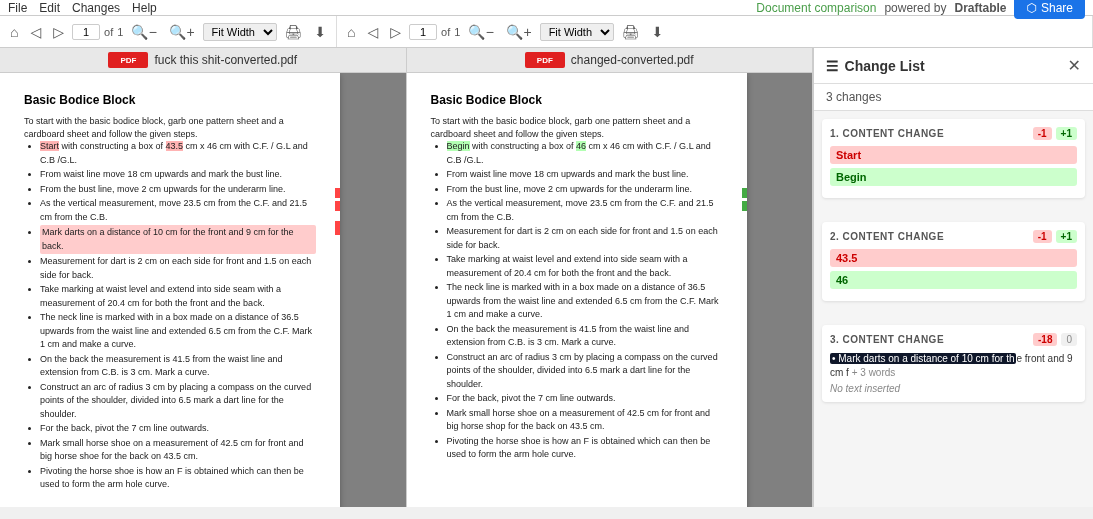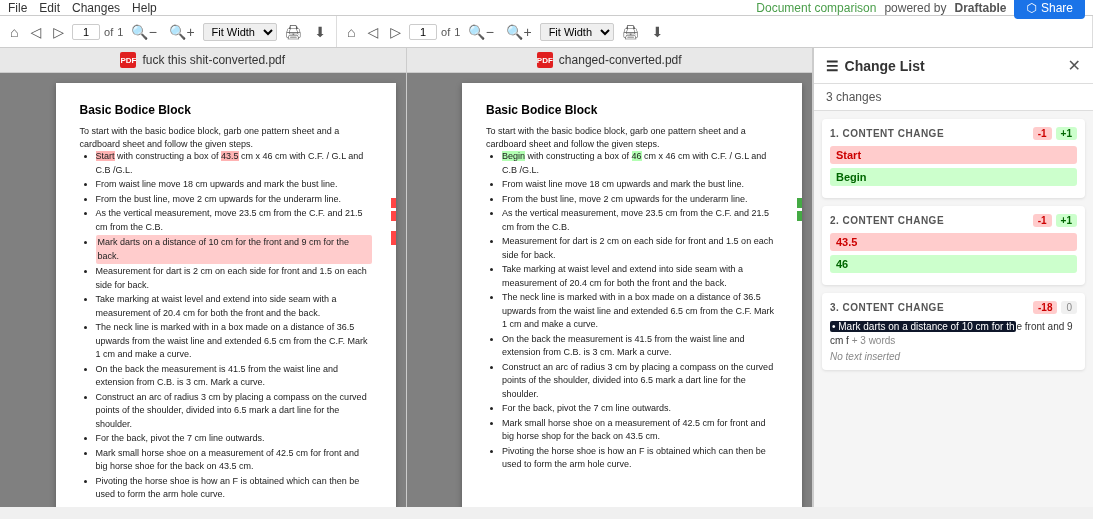--- a/index.html
+++ b/index.html
@@ -91,33 +91,32 @@
       align-items: center;
       justify-content: center;
       background: #e8e8e8;
       border-bottom: 1px solid #ccc;
       padding: 4px;
       gap: 6px;
       font-size: 12px;
       color: #333;
     }
     .pdf-icon {
-      width: 16px; height: 16px;
+      width: 40px; height: 16px;
       background: #e02020;
       border-radius: 2px;
       display: flex; align-items: center; justify-content: center;
       color: white; font-size: 8px; font-weight: bold;
     }
     .pdf-content {
       flex: 1;
       overflow-y: auto;
       background: #808080;
       display: flex;
-      justify-content: flex-end;
-      padding: 10px;
+      justify-content: flex-start;
     }
     .pdf-page {
       background: #fff;
       width: 340px;
       min-height: 440px;
       padding: 20px 24px;
       position: relative;
       box-shadow: 0 2px 6px rgba(0,0,0,0.3);
     }
     .pdf-page h2 { font-size: 12px; font-weight: bold; margin-bottom: 8px; }
@@ -163,21 +162,21 @@
       padding: 2px 6px;
       font-size: 11px;
       cursor: pointer;
     }
     
     .change-list-body { flex: 1; overflow-y: auto; padding: 8px; }
     
     .change-item {
       background: #fff;
       border-radius: 4px;
-      margin-bottom: 8px;
+      margin-bottom: 24px;
       padding: 8px;
       box-shadow: 0 1px 3px rgba(0,0,0,0.1);
     }
     .change-item-header {
       display: flex;
       align-items: center;
       justify-content: space-between;
       margin-bottom: 6px;
     }
     .change-item-title { font-size: 10px; font-weight: bold; color: #555; letter-spacing: 0.5px; }

